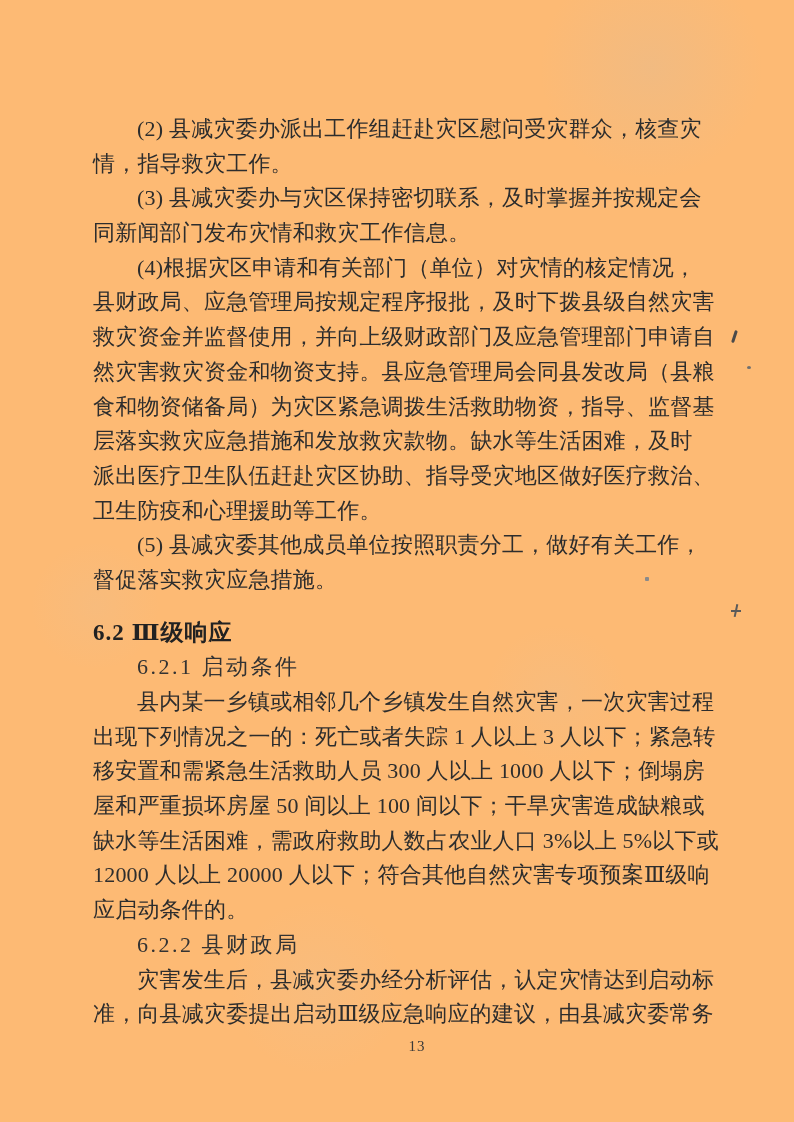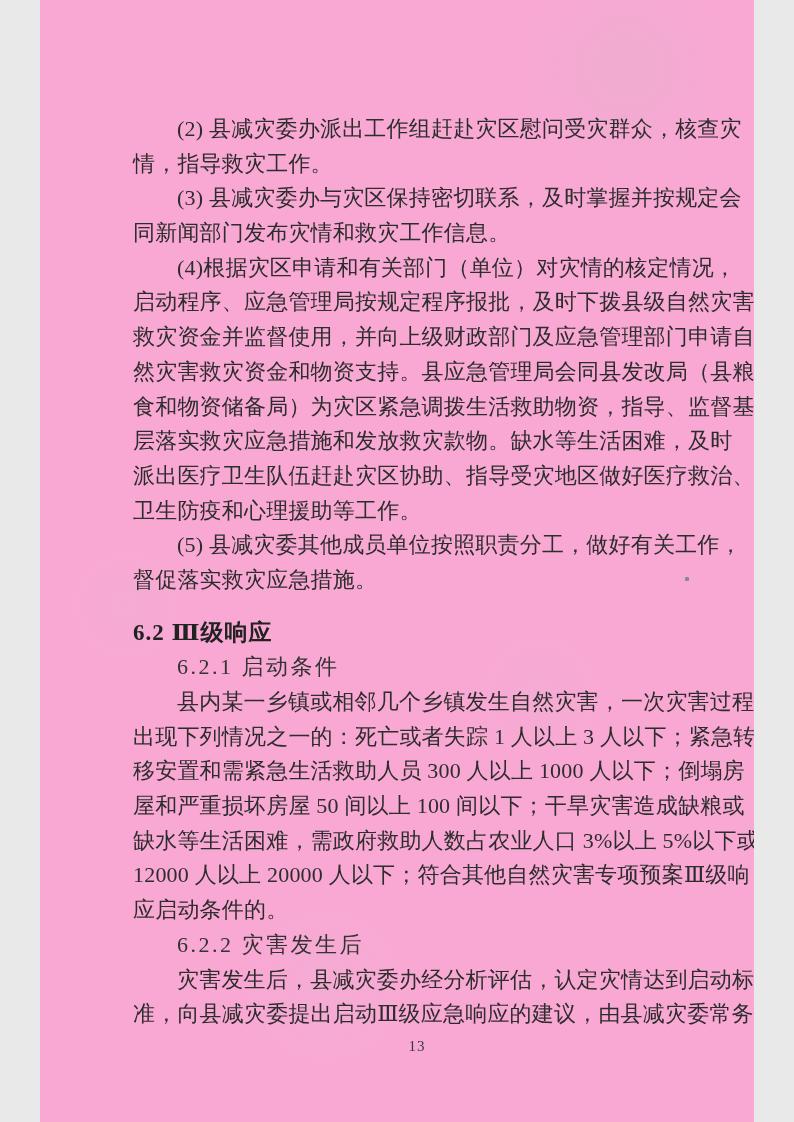--- a/index.html
+++ b/index.html
@@ -2,24 +2,24 @@
 <html><head>
 <meta charset="utf-8">
 <style>
   html, body {
     margin: 0;
     padding: 0;
     background: #e9e9e9;
   }
   .page {
     position: relative;
-    width: 714px;
+    width: 794px;
     height: 1122px;
     margin: 0 auto;
-    background: #f9a8d4;
+    background: #fdba74;
     overflow: hidden;
     font-family: "Liberation Serif", "DejaVu Serif", serif;
     color: #2d2d2d;
   }
   
   .page::before {
     content: "";
     position: absolute;
     inset: 0;
     background:
@@ -108,39 +108,39 @@
 <body>
 
 <div class="page">
 
   <div class="text-block">
     <div class="line indent">(2) 县减灾委办派出工作组赶赴灾区慰问受灾群众，核查灾</div>
     <div class="line">情，指导救灾工作。</div>
     <div class="line indent">(3) 县减灾委办与灾区保持密切联系，及时掌握并按规定会</div>
     <div class="line">同新闻部门发布灾情和救灾工作信息。</div>
     <div class="line indent">(4)根据灾区申请和有关部门（单位）对灾情的核定情况，</div>
-    <div class="line">启动程序、应急管理局按规定程序报批，及时下拨县级自然灾害</div>
+    <div class="line">县财政局、应急管理局按规定程序报批，及时下拨县级自然灾害</div>
     <div class="line">救灾资金并监督使用，并向上级财政部门及应急管理部门申请自</div>
     <div class="line">然灾害救灾资金和物资支持。县应急管理局会同县发改局（县粮</div>
     <div class="line">食和物资储备局）为灾区紧急调拨生活救助物资，指导、监督基</div>
     <div class="line">层落实救灾应急措施和发放救灾款物。缺水等生活困难，及时</div>
     <div class="line">派出医疗卫生队伍赶赴灾区协助、指导受灾地区做好医疗救治、</div>
     <div class="line">卫生防疫和心理援助等工作。</div>
     <div class="line indent">(5) 县减灾委其他成员单位按照职责分工，做好有关工作，</div>
     <div class="line">督促落实救灾应急措施。</div>
     <div class="line heading">6.2 Ⅲ级响应</div>
     <div class="line indent sub">6.2.1 启动条件</div>
     <div class="line indent">县内某一乡镇或相邻几个乡镇发生自然灾害，一次灾害过程</div>
     <div class="line">出现下列情况之一的：死亡或者失踪 1 人以上 3 人以下；紧急转</div>
     <div class="line">移安置和需紧急生活救助人员 300 人以上 1000 人以下；倒塌房</div>
     <div class="line">屋和严重损坏房屋 50 间以上 100 间以下；干旱灾害造成缺粮或</div>
     <div class="line">缺水等生活困难，需政府救助人数占农业人口 3%以上 5%以下或</div>
     <div class="line">12000 人以上 20000 人以下；符合其他自然灾害专项预案Ⅲ级响</div>
     <div class="line">应启动条件的。</div>
-    <div class="line indent sub">6.2.2 灾害发生后</div>
+    <div class="line indent sub">6.2.2 县财政局</div>
     <div class="line indent">灾害发生后，县减灾委办经分析评估，认定灾情达到启动标</div>
     <div class="line">准，向县减灾委提出启动Ⅲ级应急响应的建议，由县减灾委常务</div>
   </div>
 
   <div class="footer">13</div>
 
   <div class="artifact artifact-tick"></div>
   <div class="artifact artifact-dot"></div>
   <div class="artifact artifact-cross"></div>
   <div class="artifact artifact-speck"></div>

